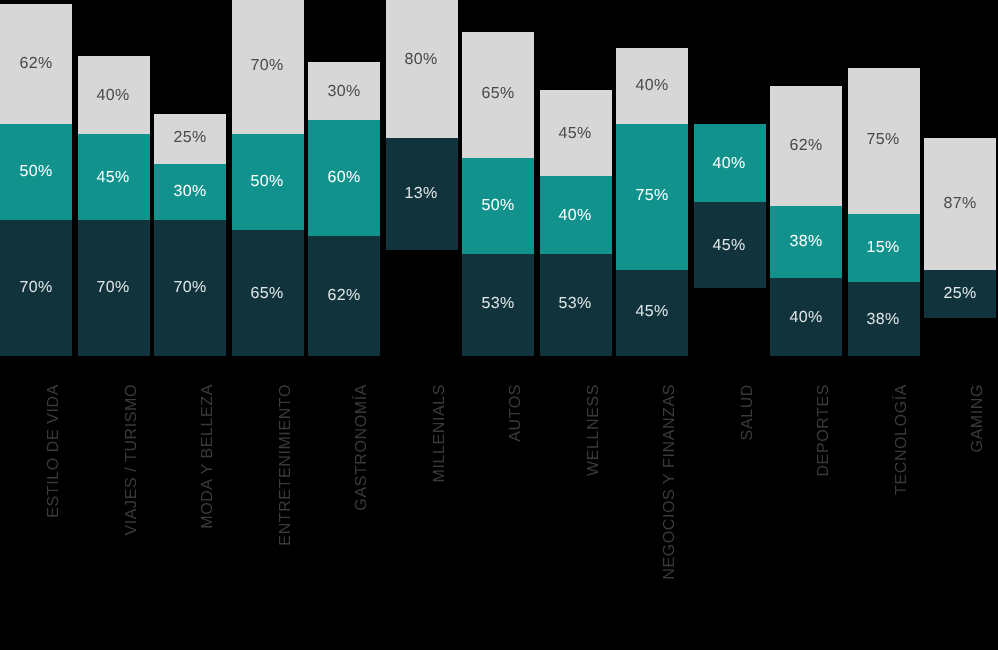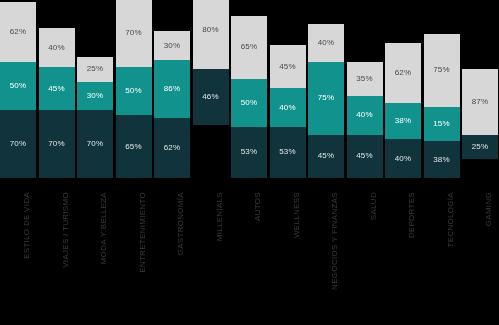--- a/index.html
+++ b/index.html
@@ -95,32 +95,32 @@
         </div>
         <div class="seg seg-bottom" style="height: 62.725px; flex: 0 0 62.725px;">
           <span>65%</span>
         </div>
       </div>
       <div class="bar-col" style="left: 154px; width: 36px; height: 146.68px;">
         <div class="seg seg-top" style="height: 28.95px; flex: 0 0 28.95px;">
           <span>30%</span>
         </div>
         <div class="seg seg-middle" style="height: 57.9px; flex: 0 0 57.9px;">
-          <span>86%</span>
+          <span>60%</span>
         </div>
         <div class="seg seg-bottom" style="height: 59.83px; flex: 0 0 59.83px;">
           <span>62%</span>
         </div>
       </div>
       <div class="bar-col" style="left: 192.5px; width: 36px; height: 186.245px;">
         <div class="seg seg-top" style="height: 77.2px; flex: 0 0 77.2px;">
           <span>80%</span>
         </div>
         <div class="seg seg-bottom" style="height: 55.97px; flex: 0 0 55.97px;">
-          <span>46%</span>
+          <span>13%</span>
         </div>
       </div>
       <div class="bar-col" style="left: 231px; width: 36px; height: 162.12px;">
         <div class="seg seg-top" style="height: 62.725px; flex: 0 0 62.725px;">
           <span>65%</span>
         </div>
         <div class="seg seg-middle" style="height: 48.25px; flex: 0 0 48.25px;">
           <span>50%</span>
         </div>
         <div class="seg seg-bottom" style="height: 51.145px; flex: 0 0 51.145px;">
@@ -143,23 +143,20 @@
           <span>40%</span>
         </div>
         <div class="seg seg-middle" style="height: 72.375px; flex: 0 0 72.375px;">
           <span>75%</span>
         </div>
         <div class="seg seg-bottom" style="height: 43.425px; flex: 0 0 43.425px;">
           <span>45%</span>
         </div>
       </div>
       <div class="bar-col" style="left: 346.5px; width: 36px; height: 115.8px;">
-        <div class="seg seg-top" style="height: 33.775px; flex: 0 0 33.775px;">
-          <span>35%</span>
-        </div>
         <div class="seg seg-middle" style="height: 38.6px; flex: 0 0 38.6px;">
           <span>40%</span>
         </div>
         <div class="seg seg-bottom" style="height: 43.425px; flex: 0 0 43.425px;">
           <span>45%</span>
         </div>
       </div>
       <div class="bar-col" style="left: 385px; width: 36px; height: 135.1px;">
         <div class="seg seg-top" style="height: 59.83px; flex: 0 0 59.83px;">
           <span>62%</span>

